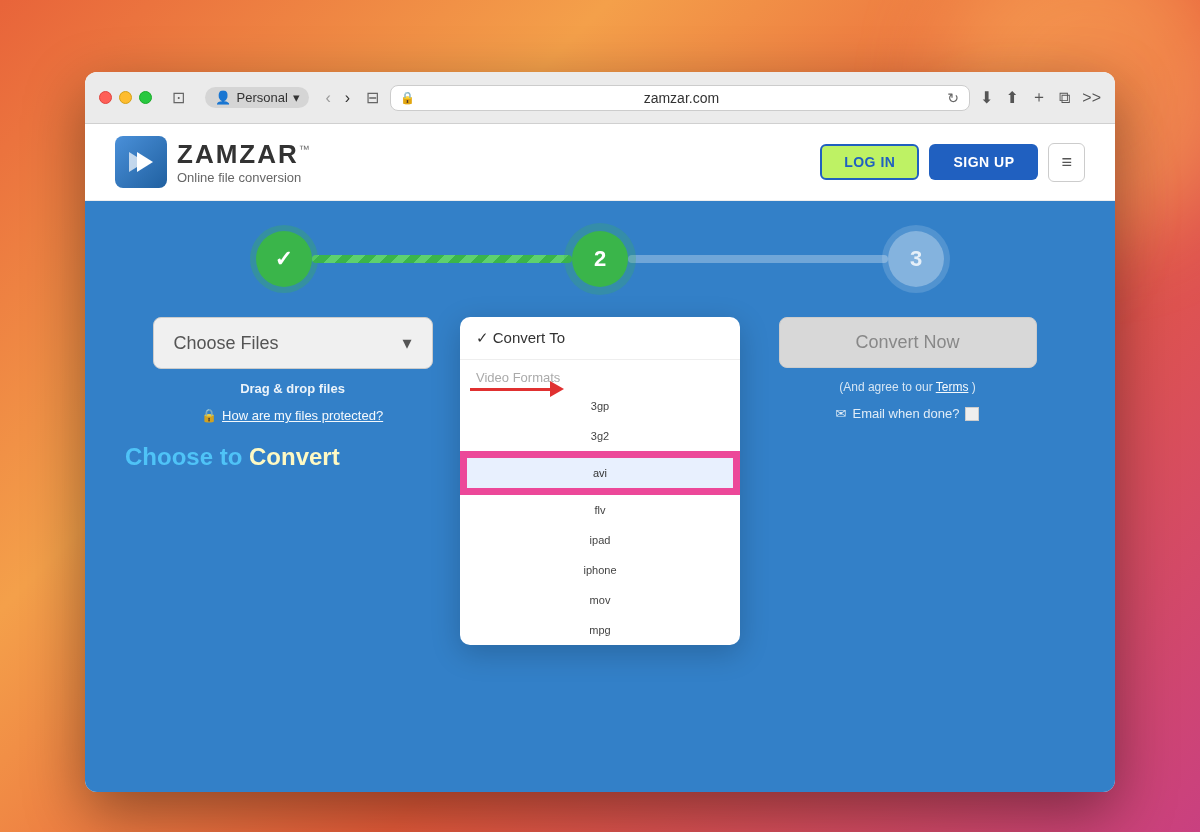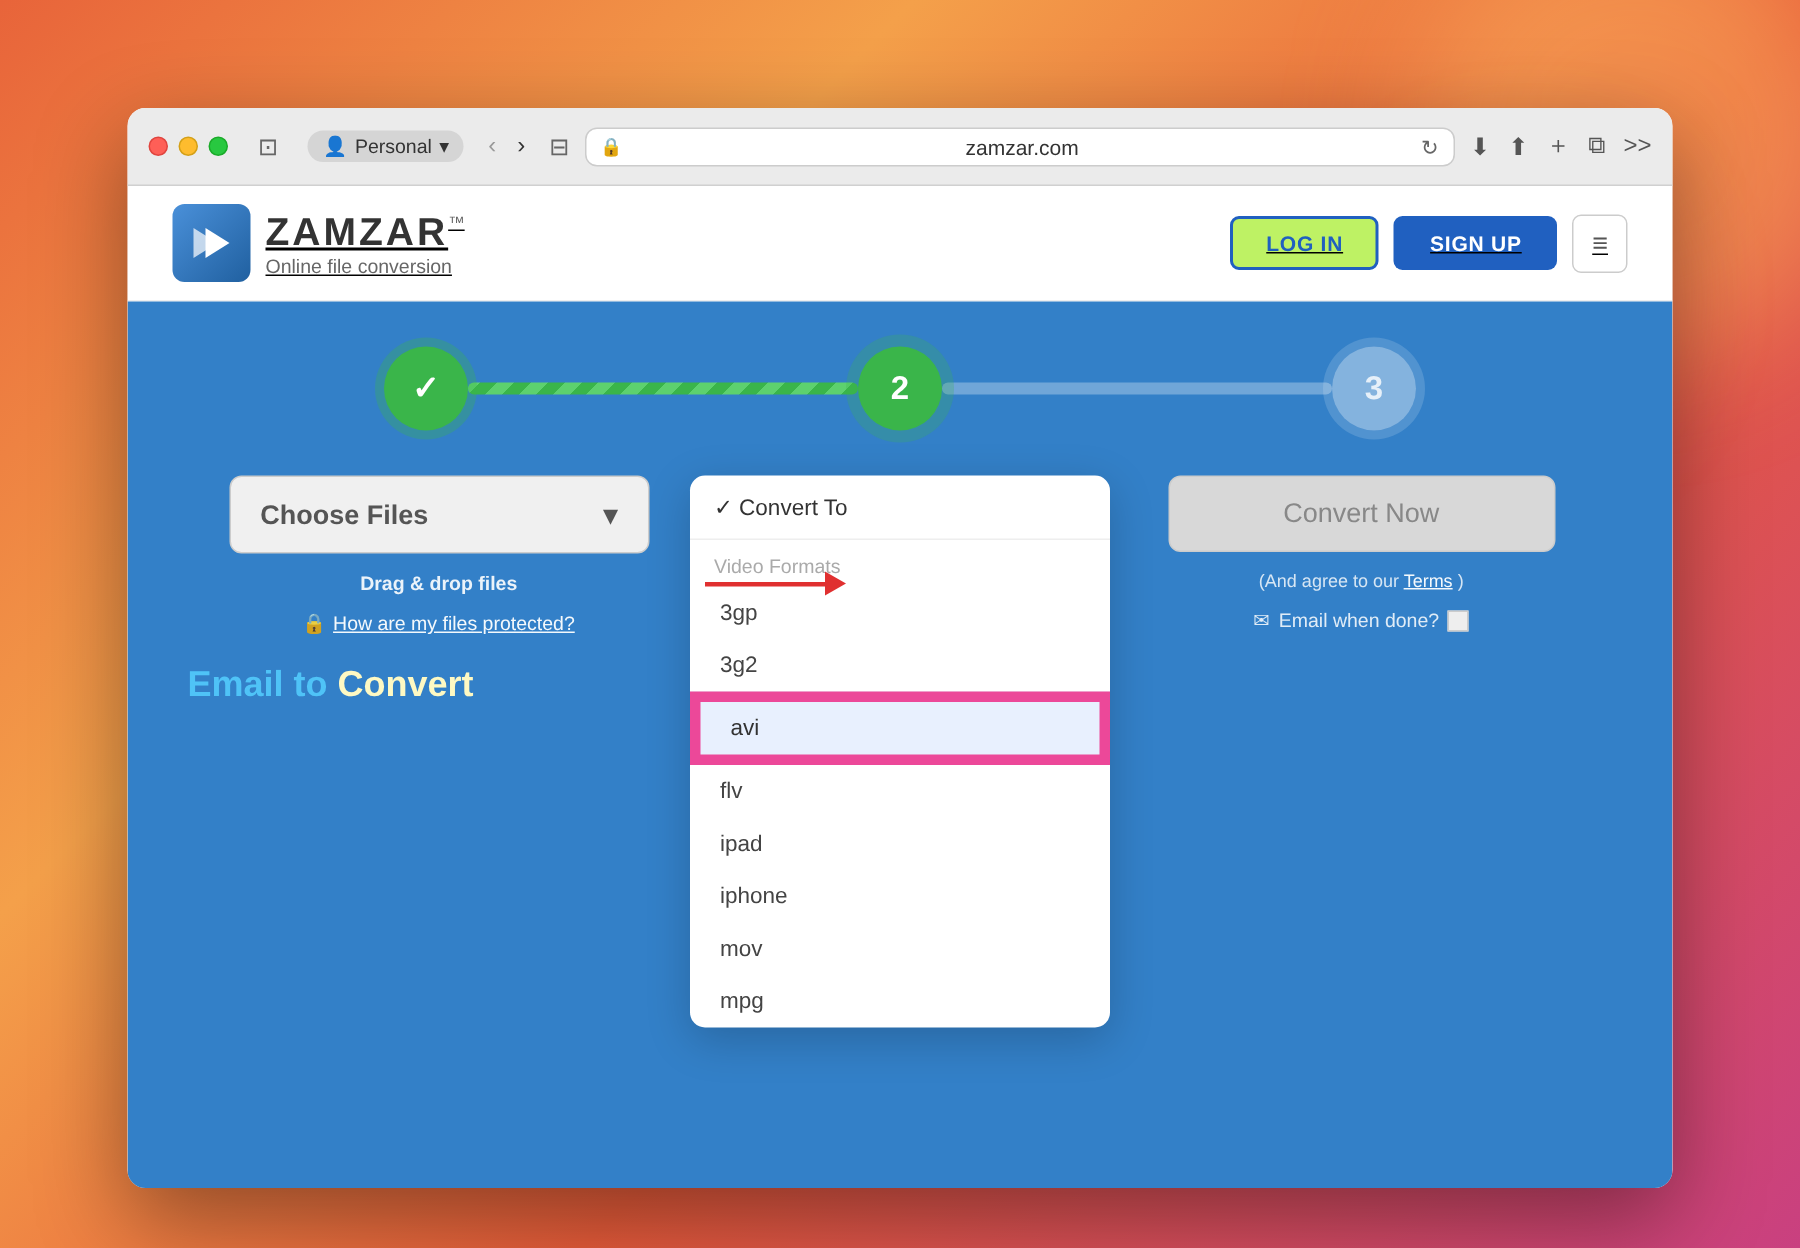--- a/index.html
+++ b/index.html
@@ -121,21 +121,20 @@
 
     
     .site-header {
       background: #fff;
       padding: 12px 30px;
       display: flex;
       align-items: center;
       justify-content: space-between;
       border-bottom: 1px solid #eee;
       flex-shrink: 0;
-      text-decoration: underline;
     }
 
     .logo-area {
       display: flex;
       align-items: center;
       gap: 10px;
     }
 
     .logo-icon {
       width: 52px;
@@ -287,21 +286,20 @@
       border-radius: 8px;
       padding: 14px 20px;
       font-size: 18px;
       color: #555;
       cursor: pointer;
       display: flex;
       align-items: center;
       gap: 10px;
       width: 280px;
       justify-content: space-between;
-      font-weight: bold;
     }
 
     .drag-drop-text {
       font-size: 13px;
       color: rgba(255,255,255,0.9);
       font-weight: 600;
     }
 
     .protected-link {
       font-size: 13px;
@@ -348,23 +346,24 @@
 
     .dropdown-section-label {
       padding: 10px 16px 6px;
       font-size: 13px;
       color: #aaa;
       font-weight: 500;
     }
 
     .dropdown-item {
       padding: 9px 20px;
-      font-size: 15px;
+      font-size: 11px;
       color: #444;
       cursor: pointer;
+      text-align: center;
     }
 
     .dropdown-item.selected {
       background: #e8f0fe;
       border: 7px solid #ec4899;
       color: #333;
       font-weight: 500;
     }
 
     
@@ -570,19 +569,19 @@
         </div>
 
       </div>
 
       <div class="red-arrow">
         <div class="arrow-line"></div>
         <div class="arrow-head"></div>
       </div>
 
       <div class="files-to-convert">
-        <span>Email to </span>
+        <span>Choose to </span>
         <span style="color:#fef9c3;">Convert</span>
       </div>
 
     </div>
   </div>
 </div>
 
 </body></html>

